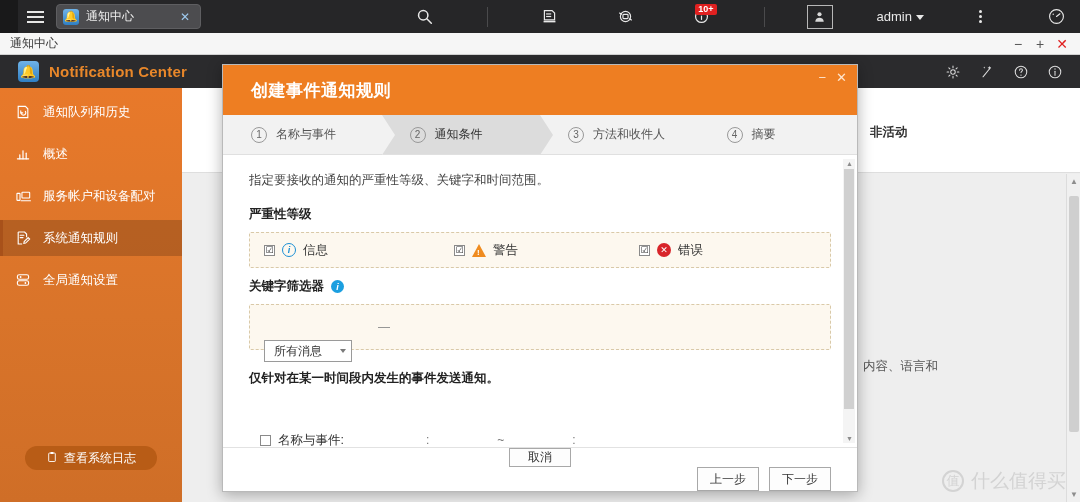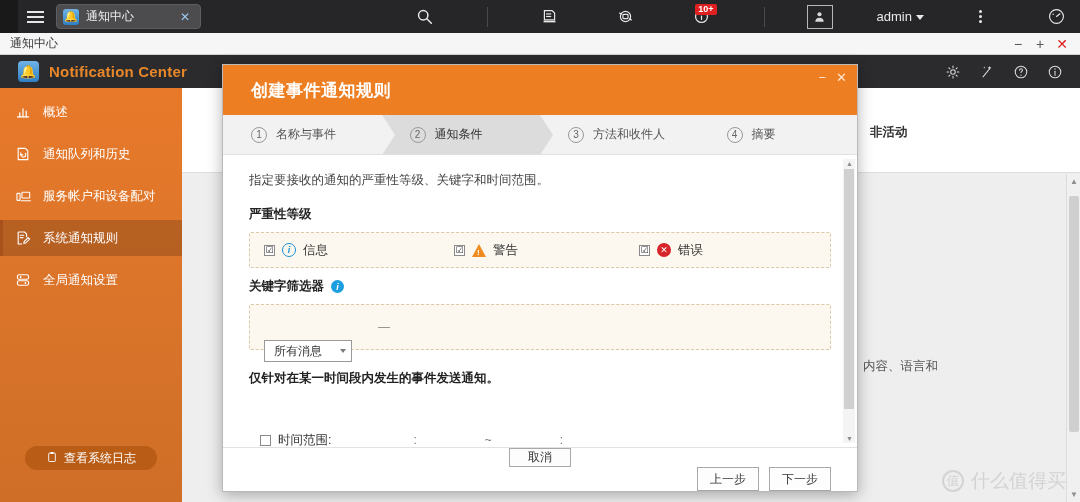--- a/index.html
+++ b/index.html
@@ -360,38 +360,38 @@
             <line x1="10" y1="9" x2="10" y2="14.2" stroke-linecap="round"></line>
           <circle cx="10" cy="6.2" r="0.85" fill="#dcdcdc" stroke="none"></circle>
         </svg>
       </div>
     </div>
   </div>
 
   <div class="sidebar">
     <div class="side-item">
       <span class="side-ico">
+        <svg width="16" height="16" viewBox="0 0 20 20" fill="none" stroke="#fff" stroke-width="1.4">
+          <path d="M4 3h9l3 3v11H4z"></path>
+            <path d="M7.5 11a3 3 0 105.5-1.8" stroke-linecap="round"></path>
+          <path d="M7.2 8.6v2.5h2.4" stroke-linecap="round"></path>
+        </svg>
+      </span>
+      <span class="side-label">通知队列和历史</span>
+    </div>
+    <div class="side-item">
+      <span class="side-ico">
         <svg width="16" height="16" viewBox="0 0 20 20" fill="none" stroke="#fff" stroke-width="1.5">
           <line x1="3" y1="16" x2="17" y2="16" stroke-linecap="round"></line>
           <line x1="6" y1="16" x2="6" y2="11" stroke-linecap="round"></line>
           <line x1="10" y1="16" x2="10" y2="6" stroke-linecap="round"></line>
           <line x1="14" y1="16" x2="14" y2="9" stroke-linecap="round"></line>
         </svg>
       </span>
       <span class="side-label">概述</span>
-    </div>
-    <div class="side-item">
-      <span class="side-ico">
-        <svg width="16" height="16" viewBox="0 0 20 20" fill="none" stroke="#fff" stroke-width="1.4">
-          <path d="M4 3h9l3 3v11H4z"></path>
-            <path d="M7.5 11a3 3 0 105.5-1.8" stroke-linecap="round"></path>
-          <path d="M7.2 8.6v2.5h2.4" stroke-linecap="round"></path>
-        </svg>
-      </span>
-      <span class="side-label">通知队列和历史</span>
     </div>
     <div class="side-item">
       <span class="side-ico">
         <svg width="17" height="17" viewBox="0 0 22 20" fill="none" stroke="#fff" stroke-width="1.4">
           <rect x="2.5" y="6" width="4" height="9" rx="0.6"></rect>
           <rect x="9" y="4.5" width="10" height="7.5" rx="0.8"></rect>
           <line x1="8" y1="15.5" x2="20" y2="15.5" stroke-linecap="round"></line>
         </svg>
       </span>
       <span class="side-label">服务帐户和设备配对</span>
@@ -506,21 +506,21 @@
           <span>所有消息</span>
           <span class="car"></span>
         </div>
         <span class="kw-dash">—</span>
       </div>
 
       <div class="time-note">仅针对在某一时间段内发生的事件发送通知。</div>
 
       <div class="time-row">
         <span class="chk-empty"></span>
-        <span class="time-label">时间范围:</span>
+        <span class="time-label">名称与事件:</span>
         <div class="sel dis">
           <span>00</span>
           <span class="car"></span>
         </div>
         <span class="colon">:</span>
         <div class="sel dis">
           <span>00</span>
           <span class="car"></span>
         </div>
         <span class="tilde">~</span>

